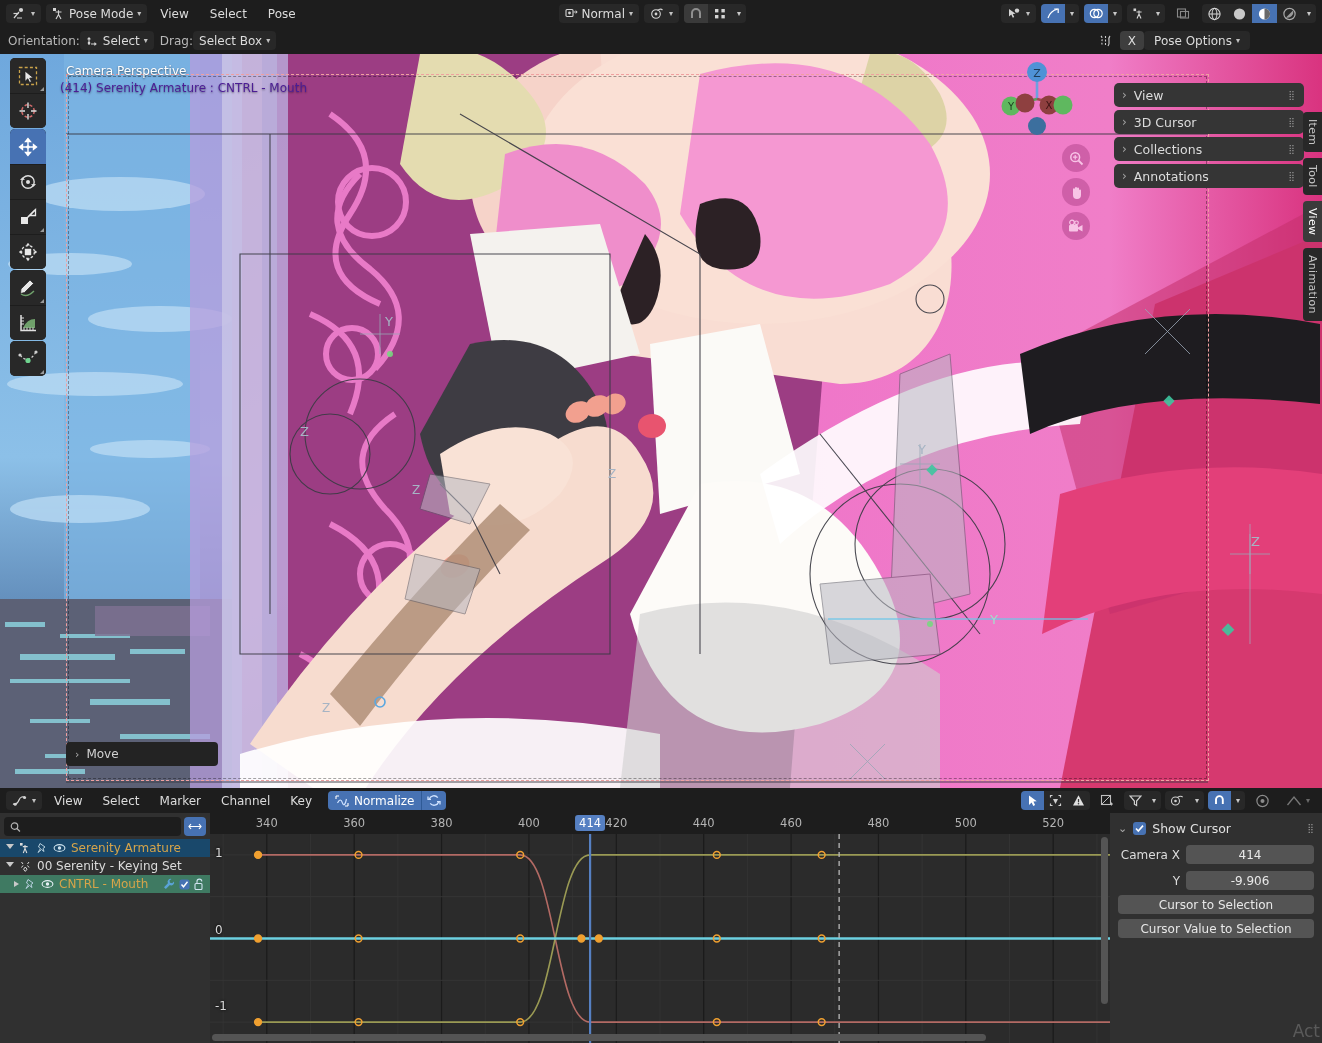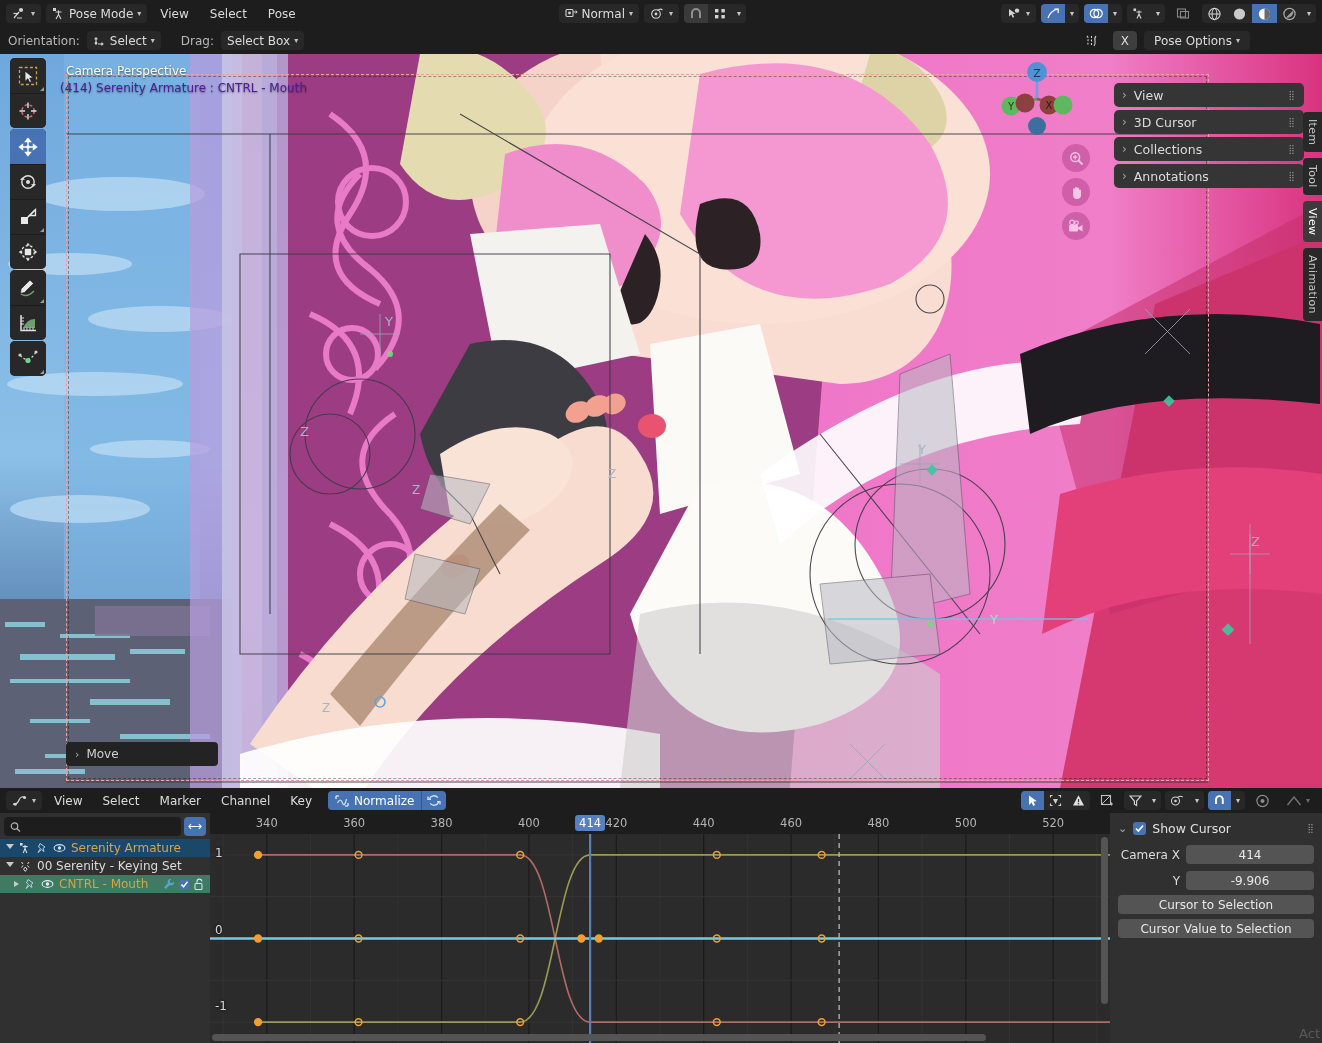--- a/index.html
+++ b/index.html
@@ -5,21 +5,21 @@
   * { box-sizing: border-box; margin:0; padding:0; }
   html,body{ width:1322px; height:1043px; overflow:hidden; background:#1d1d1d;
     font-family:"DejaVu Sans","Liberation Sans",sans-serif; font-size:12px; color:#e5e5e5; }
 
   #app{ position:relative; width:1322px; height:1043px; }
 
   
   .topbar{ position:absolute; left:0; top:0; width:1322px; height:27px;
     background:#1d1d1d; display:flex; align-items:center; padding:0 6px; gap:5px; z-index:40;}
   .toolbar2{ position:absolute; left:0; top:27px; width:1258px; height:27px;
-    background:#1d1d1d; display:flex; align-items:center; padding:0 8px; gap:7px; z-index:40;}
+    background:#1d1d1d; display:flex; align-items:center; padding:0 8px; gap:0; z-index:40;}
   .btn{ background:#282828; border:none; border-radius:4px; color:#dcdcdc;
     height:19px; display:flex; align-items:center; gap:4px; padding:0 6px; font-size:12px;
     cursor:pointer; white-space:nowrap; }
   .btn.flat{ background:transparent; }
   .menutxt{ color:#dcdcdc; font-size:12px; padding:0 8px; cursor:pointer; }
   .sep{ width:6px; }
   .chev{ font-size:8px; opacity:.85; }
   .grp{ display:flex; background:#282828; border-radius:4px; overflow:hidden; height:19px; align-items:center;}
   .grp > .gi{ display:flex; align-items:center; justify-content:center; height:19px; padding:0 5px; cursor:pointer;}
   .grp > .gi.sel{ background:#4772b3; }
@@ -115,21 +115,21 @@
   .gside{ position:absolute; right:0; top:0; width:212px; bottom:0; background:#303030; padding:5px 8px;}
   .pnl-head{ display:flex; align-items:center; gap:6px; height:20px; }
   .cb{ width:13px; height:13px; background:#4772b3; border-radius:3px;
      display:flex; align-items:center; justify-content:center; }
   .fld-row{ display:flex; align-items:center; margin-top:7px; gap:6px; }
   .fld-lbl{ width:62px; text-align:right; font-size:12px; color:#dcdcdc; }
   .fld{ flex:1; height:19px; background:#545454; border-radius:4px; display:flex;
      align-items:center; justify-content:center; font-size:12px; color:#e8e8e8; cursor:pointer;}
   .wbtn{ margin-top:5px; height:19px; background:#545454; border-radius:4px; display:flex;
      align-items:center; justify-content:center; font-size:12px; color:#e8e8e8; cursor:pointer;}
-  .acttxt{ position:absolute; right:2px; bottom:2px; color:#5a5a5a; font-size:13px;margin-left:20px; }
+  .acttxt{ position:absolute; right:2px; bottom:2px; color:#5a5a5a; font-size:17px;margin-left:20px; }
 </style>
 </head>
 <body>
 
 <div id="app">
 
   <div class="topbar">
     <div class="btn">
       <svg class="ic" width="15" height="13" viewBox="0 0 15 13">
         <circle cx="9" cy="3" r="2.1" fill="#d4d4d4"></circle>

